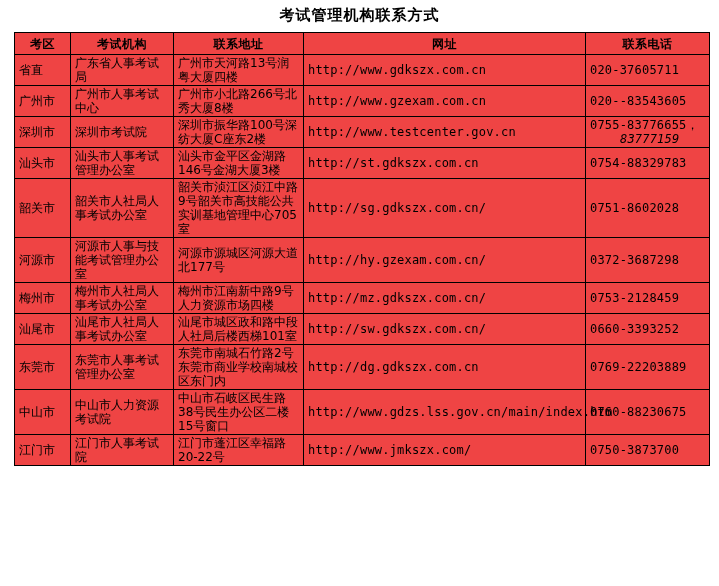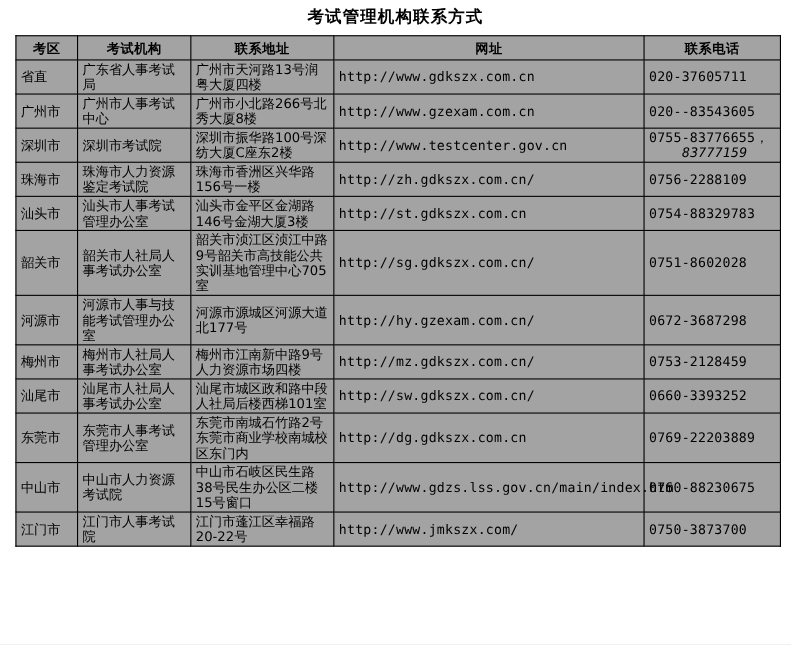--- a/index.html
+++ b/index.html
@@ -30,21 +30,21 @@
     margin: 0;
     padding: 0;
     letter-spacing: 1px;
     font-family: "DejaVu Sans", "Liberation Sans", sans-serif;
   }
   table.contact-table {
     border-collapse: collapse;
     table-layout: fixed;
     width: 695px;
     margin: 2px 0 0 14px;
-    background: #a3a3a3;
+    background: #ef4444;
   }
   table.contact-table td,
   table.contact-table th {
     border: 1px solid #000000;
     padding: 1px 3px 1px 4px;
     vertical-align: middle;
     font-size: 12px;
     line-height: 14px;
     font-weight: normal;
     text-align: left;
@@ -136,46 +136,39 @@
           <td class="cell-phone">020--83543605</td>
         </tr>
         <tr>
           <td class="cell-region">深圳市</td>
           <td class="cell-agency">深圳市考试院</td>
           <td class="cell-address">深圳市振华路100号深纺大厦C座东2楼</td>
           <td class="cell-website">http://www.testcenter.gov.cn</td>
           <td class="cell-phone"><span>0755-83776655，</span><span class="phone-line2">83777159</span></td>
         </tr>
         <tr>
-          <td class="cell-region">珠海市</td>
-          <td class="cell-agency">珠海市人力资源鉴定考试院</td>
-          <td class="cell-address">珠海市香洲区兴华路156号一楼</td>
-          <td class="cell-website">http://zh.gdkszx.com.cn/</td>
-          <td class="cell-phone">0756-2288109</td>
-        </tr>
-        <tr>
           <td class="cell-region">汕头市</td>
           <td class="cell-agency">汕头市人事考试管理办公室</td>
           <td class="cell-address">汕头市金平区金湖路146号金湖大厦3楼</td>
           <td class="cell-website">http://st.gdkszx.com.cn</td>
           <td class="cell-phone">0754-88329783</td>
         </tr>
         <tr>
           <td class="cell-region">韶关市</td>
           <td class="cell-agency">韶关市人社局人事考试办公室</td>
           <td class="cell-address">韶关市浈江区浈江中路9号韶关市高技能公共实训基地管理中心705室</td>
           <td class="cell-website">http://sg.gdkszx.com.cn/</td>
           <td class="cell-phone">0751-8602028</td>
         </tr>
         <tr>
           <td class="cell-region">河源市</td>
           <td class="cell-agency">河源市人事与技能考试管理办公室</td>
           <td class="cell-address">河源市源城区河源大道北177号</td>
           <td class="cell-website">http://hy.gzexam.com.cn/</td>
-          <td class="cell-phone">0672-3687298</td>
+          <td class="cell-phone">0372-3687298</td>
         </tr>
         <tr>
           <td class="cell-region">梅州市</td>
           <td class="cell-agency">梅州市人社局人事考试办公室</td>
           <td class="cell-address">梅州市江南新中路9号人力资源市场四楼</td>
           <td class="cell-website">http://mz.gdkszx.com.cn/</td>
           <td class="cell-phone">0753-2128459</td>
         </tr>
         <tr>
           <td class="cell-region">汕尾市</td>

